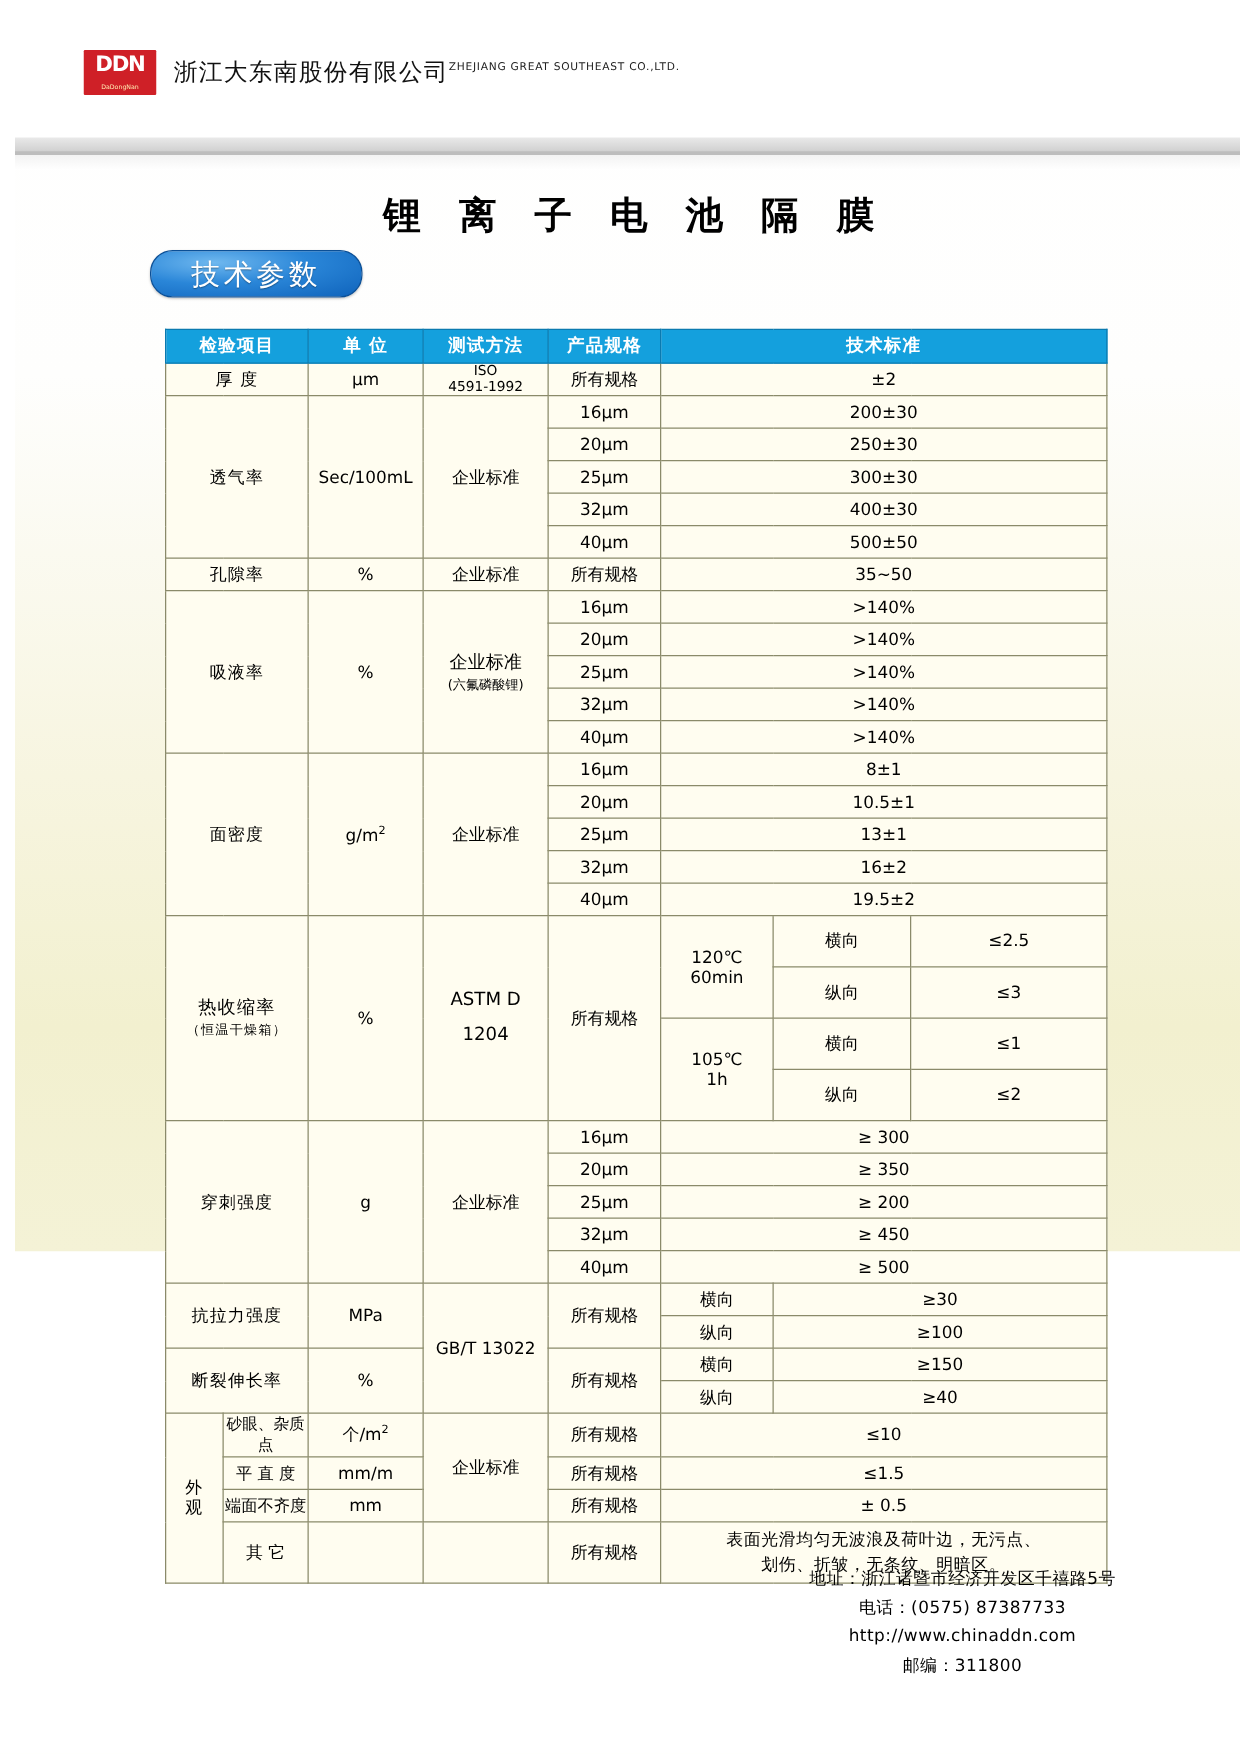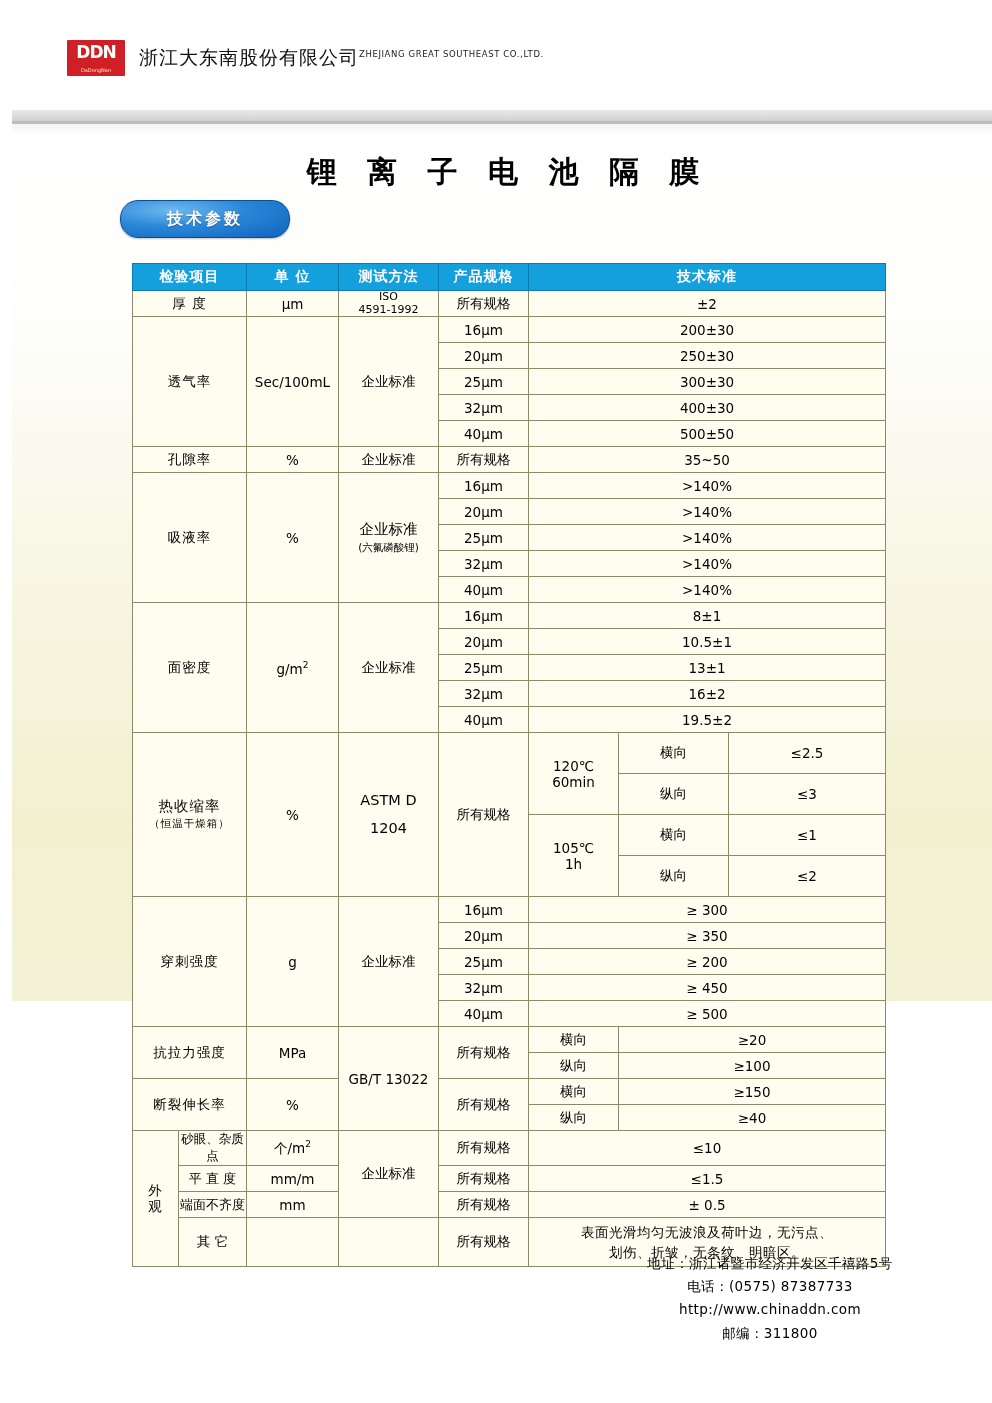--- a/index.html
+++ b/index.html
@@ -122,22 +122,22 @@
     border-radius: 18px;
     background: radial-gradient(ellipse at 30% 25%, #6fb8ef 0%, #2a86d8 45%, #0f63bb 100%);
     border: 1px solid #0b4f96;
     box-shadow: 0 1px 2px rgba(0,0,0,0.25);
     display: flex;
     align-items: center;
     justify-content: center;
   }
   .section-pill span {
     color: #ffffff;
-    font-size: 16px;
-    font-weight: bold;
+    font-size: 23px;
+    font-weight: normal;
     letter-spacing: 3px;
     text-shadow: 0 1px 1px rgba(0,0,0,0.35);
   }
 
   
   .table-wrap {
     position: absolute;
     left: 120px;
     top: 263px;
     width: 753px;
@@ -402,21 +402,21 @@
           <td>40μm</td>
           <td colspan="3" class="cell-big">≥ 500</td>
         </tr>
 
         <tr>
           <td colspan="2" rowspan="2" class="cell-item">抗拉力强度</td>
           <td rowspan="2" class="cell-big">MPa</td>
           <td rowspan="4" class="cell-big">GB/T 13022</td>
           <td rowspan="2">所有规格</td>
           <td>横向</td>
-          <td colspan="2" class="cell-big">≥20</td>
+          <td colspan="2" class="cell-big">≥30</td>
         </tr>
         <tr>
           <td>纵向</td>
           <td colspan="2" class="cell-big">≥100</td>
         </tr>
 
         <tr>
           <td colspan="2" rowspan="2" class="cell-item">断裂伸长率</td>
           <td rowspan="2" class="cell-big">%</td>
           <td rowspan="2">所有规格</td>

